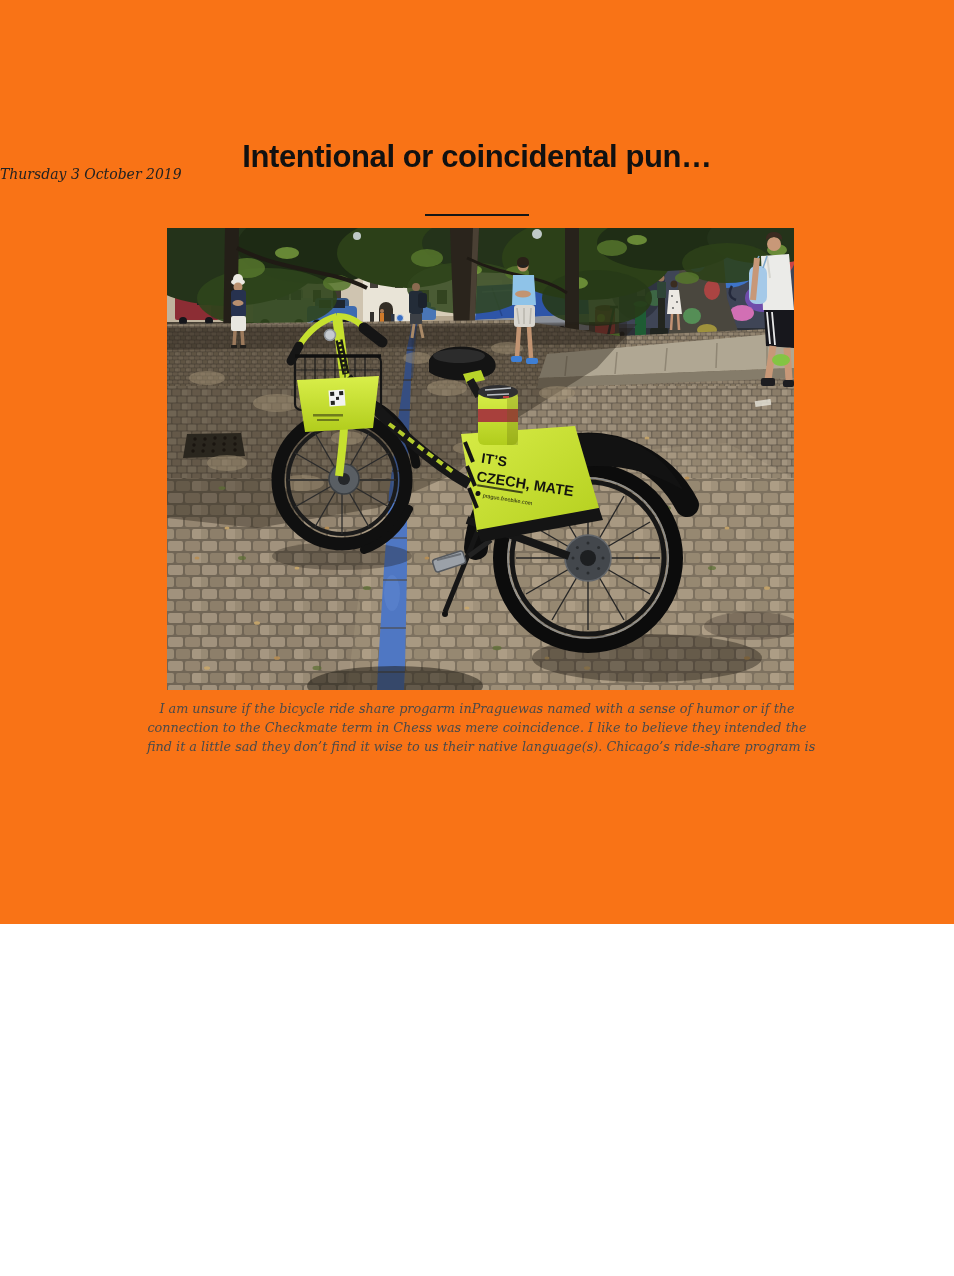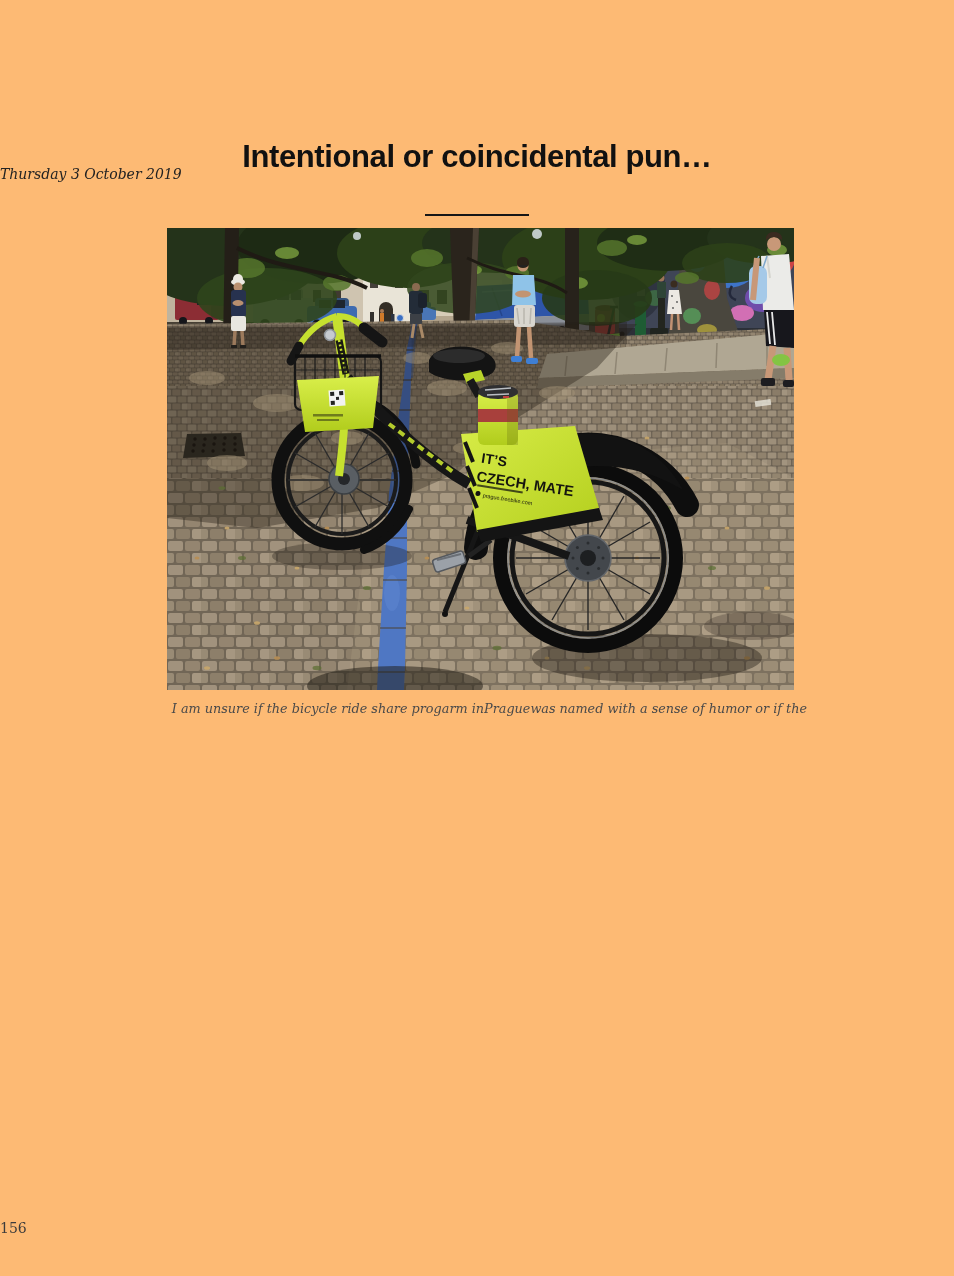--- a/index.html
+++ b/index.html
@@ -1,29 +1,29 @@
 <!DOCTYPE html>
 <html><head>
 <meta charset="utf-8">
 <style>
   html,body{margin:0;padding:0;background:#ffffff;}
-  .page{position:relative;width:954px;height:1276px;background:#fdba74;overflow:hidden;
+  .page{position:relative;width:954px;height:924px;background:#f97316;overflow:hidden;
         font-family:"Liberation Sans",sans-serif;}
   .post-title{position:absolute;top:118px;left:0;width:954px;text-align:center;
         font-family:"Liberation Sans",sans-serif;font-weight:700;font-size:31px;
         letter-spacing:-0.4px;color:#111;}
   .post-date{position:absolute;top:166px;left:0;width:954px;text-align:left;
         font-family:"DejaVu Serif","Liberation Serif",serif;font-style:italic;
         font-size:14px;color:#222;}
   .divider{position:absolute;top:214px;left:50%;transform:translateX(-50%);
         width:104px;height:0;border-bottom:2px solid #161616;}
   .photo-wrap{position:absolute;top:228px;left:167px;width:627px;height:462px;overflow:hidden;}
   .caption{position:absolute;top:699px;left:147px;width:660px;
         font-family:"DejaVu Serif","Liberation Serif",serif;font-style:italic;
-        font-size:12.8px;line-height:19px;color:#4a4a4a;text-align:right;}
+        font-size:12.8px;line-height:19px;color:#4a4a4a;text-align:center;}
   .caption .cap-line{white-space:nowrap;}
   .page-number{position:absolute;top:1220px;left:0;width:954px;text-align:left;
         font-family:"DejaVu Serif","Liberation Serif",serif;font-size:14px;color:#3c3c3c;}
 </style>
 </head>
 <body>
 
 <div class="page">
 
   <h1 class="post-title">Intentional or coincidental pun…</h1>
@@ -539,17 +539,19 @@
           </g>
           <rect x="146" y="186" width="30" height="2.5" fill="#3a3f15" opacity="0.6"></rect>
           <rect x="150" y="191" width="22" height="2" fill="#3a3f15" opacity="0.6"></rect>
         </g>
       </g>
     </svg>
   </figure>
 
   <div class="caption">
     <div class="cap-line">I am unsure if the bicycle ride share progarm inPraguewas named with a sense of humor or if the</div>
+    <div class="cap-line">connection to the Checkmate term in Chess was mere coincidence. I like to believe they intended the</div>
+    <div class="cap-line">find it a little sad they don’t find it wise to us their native language(s). Chicago’s ride-share program is</div>
   </div>
 
   <div class="page-number">156</div>
 
 </div>
 
 </body></html>

